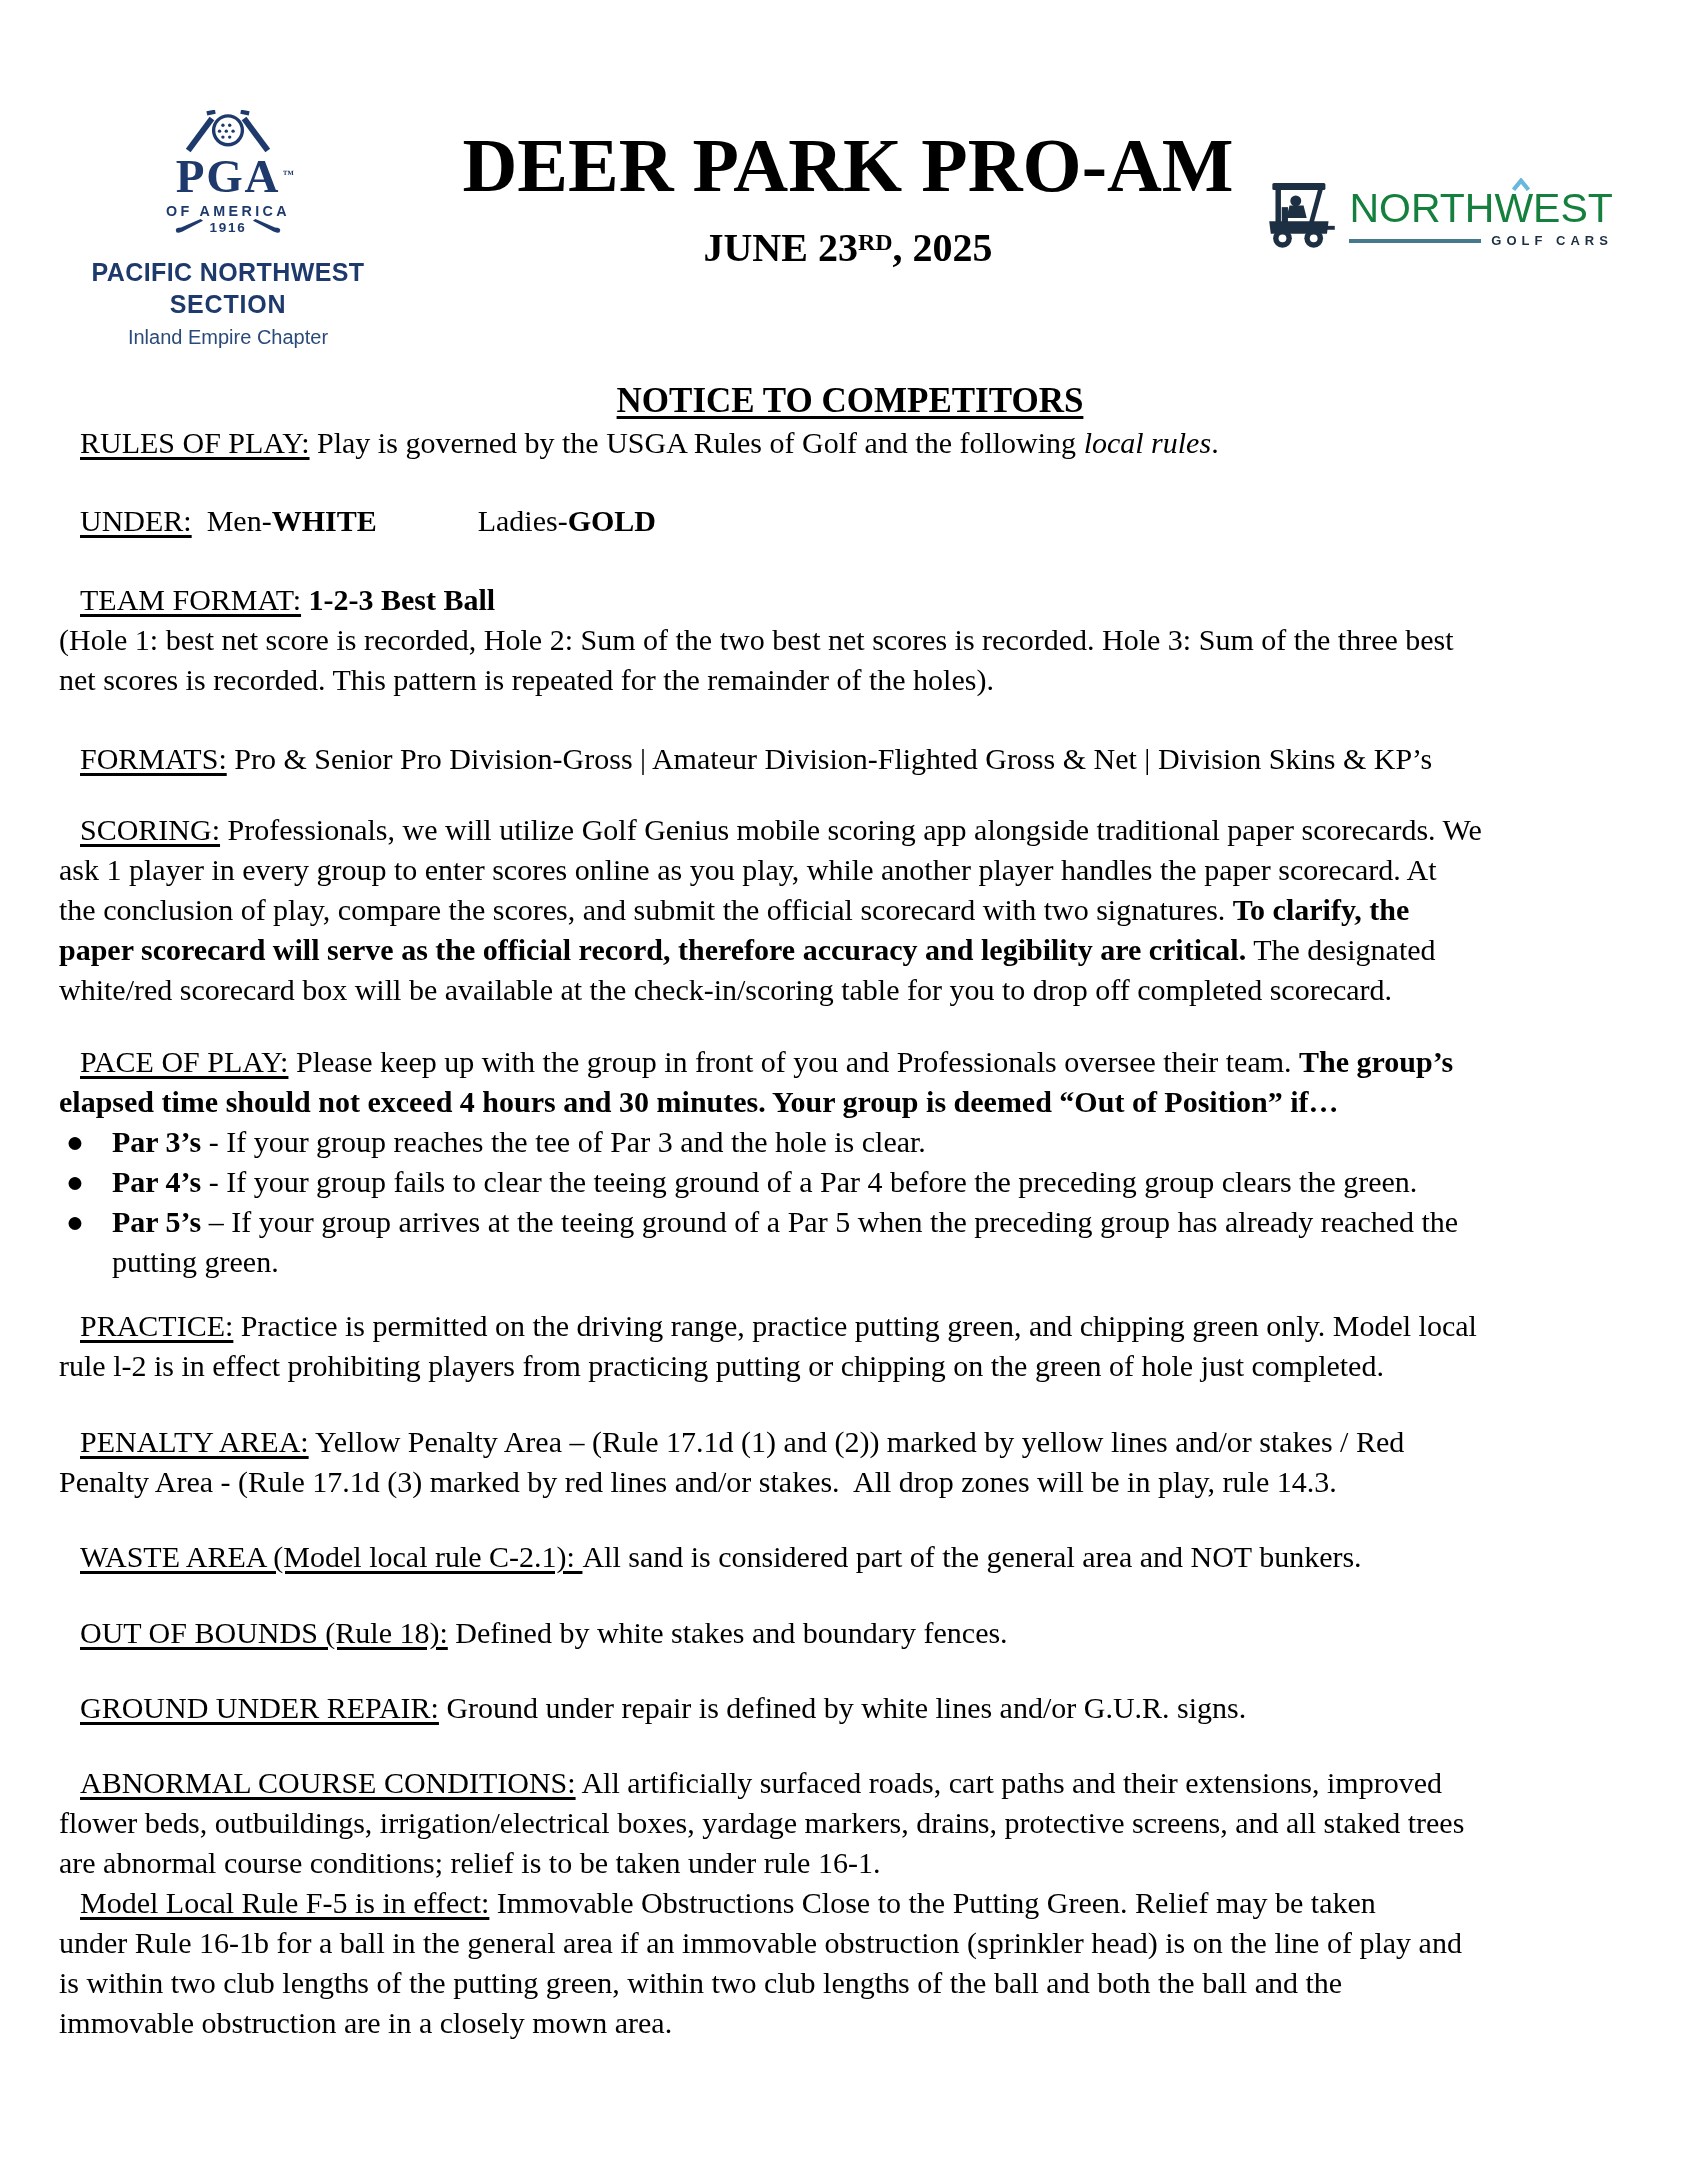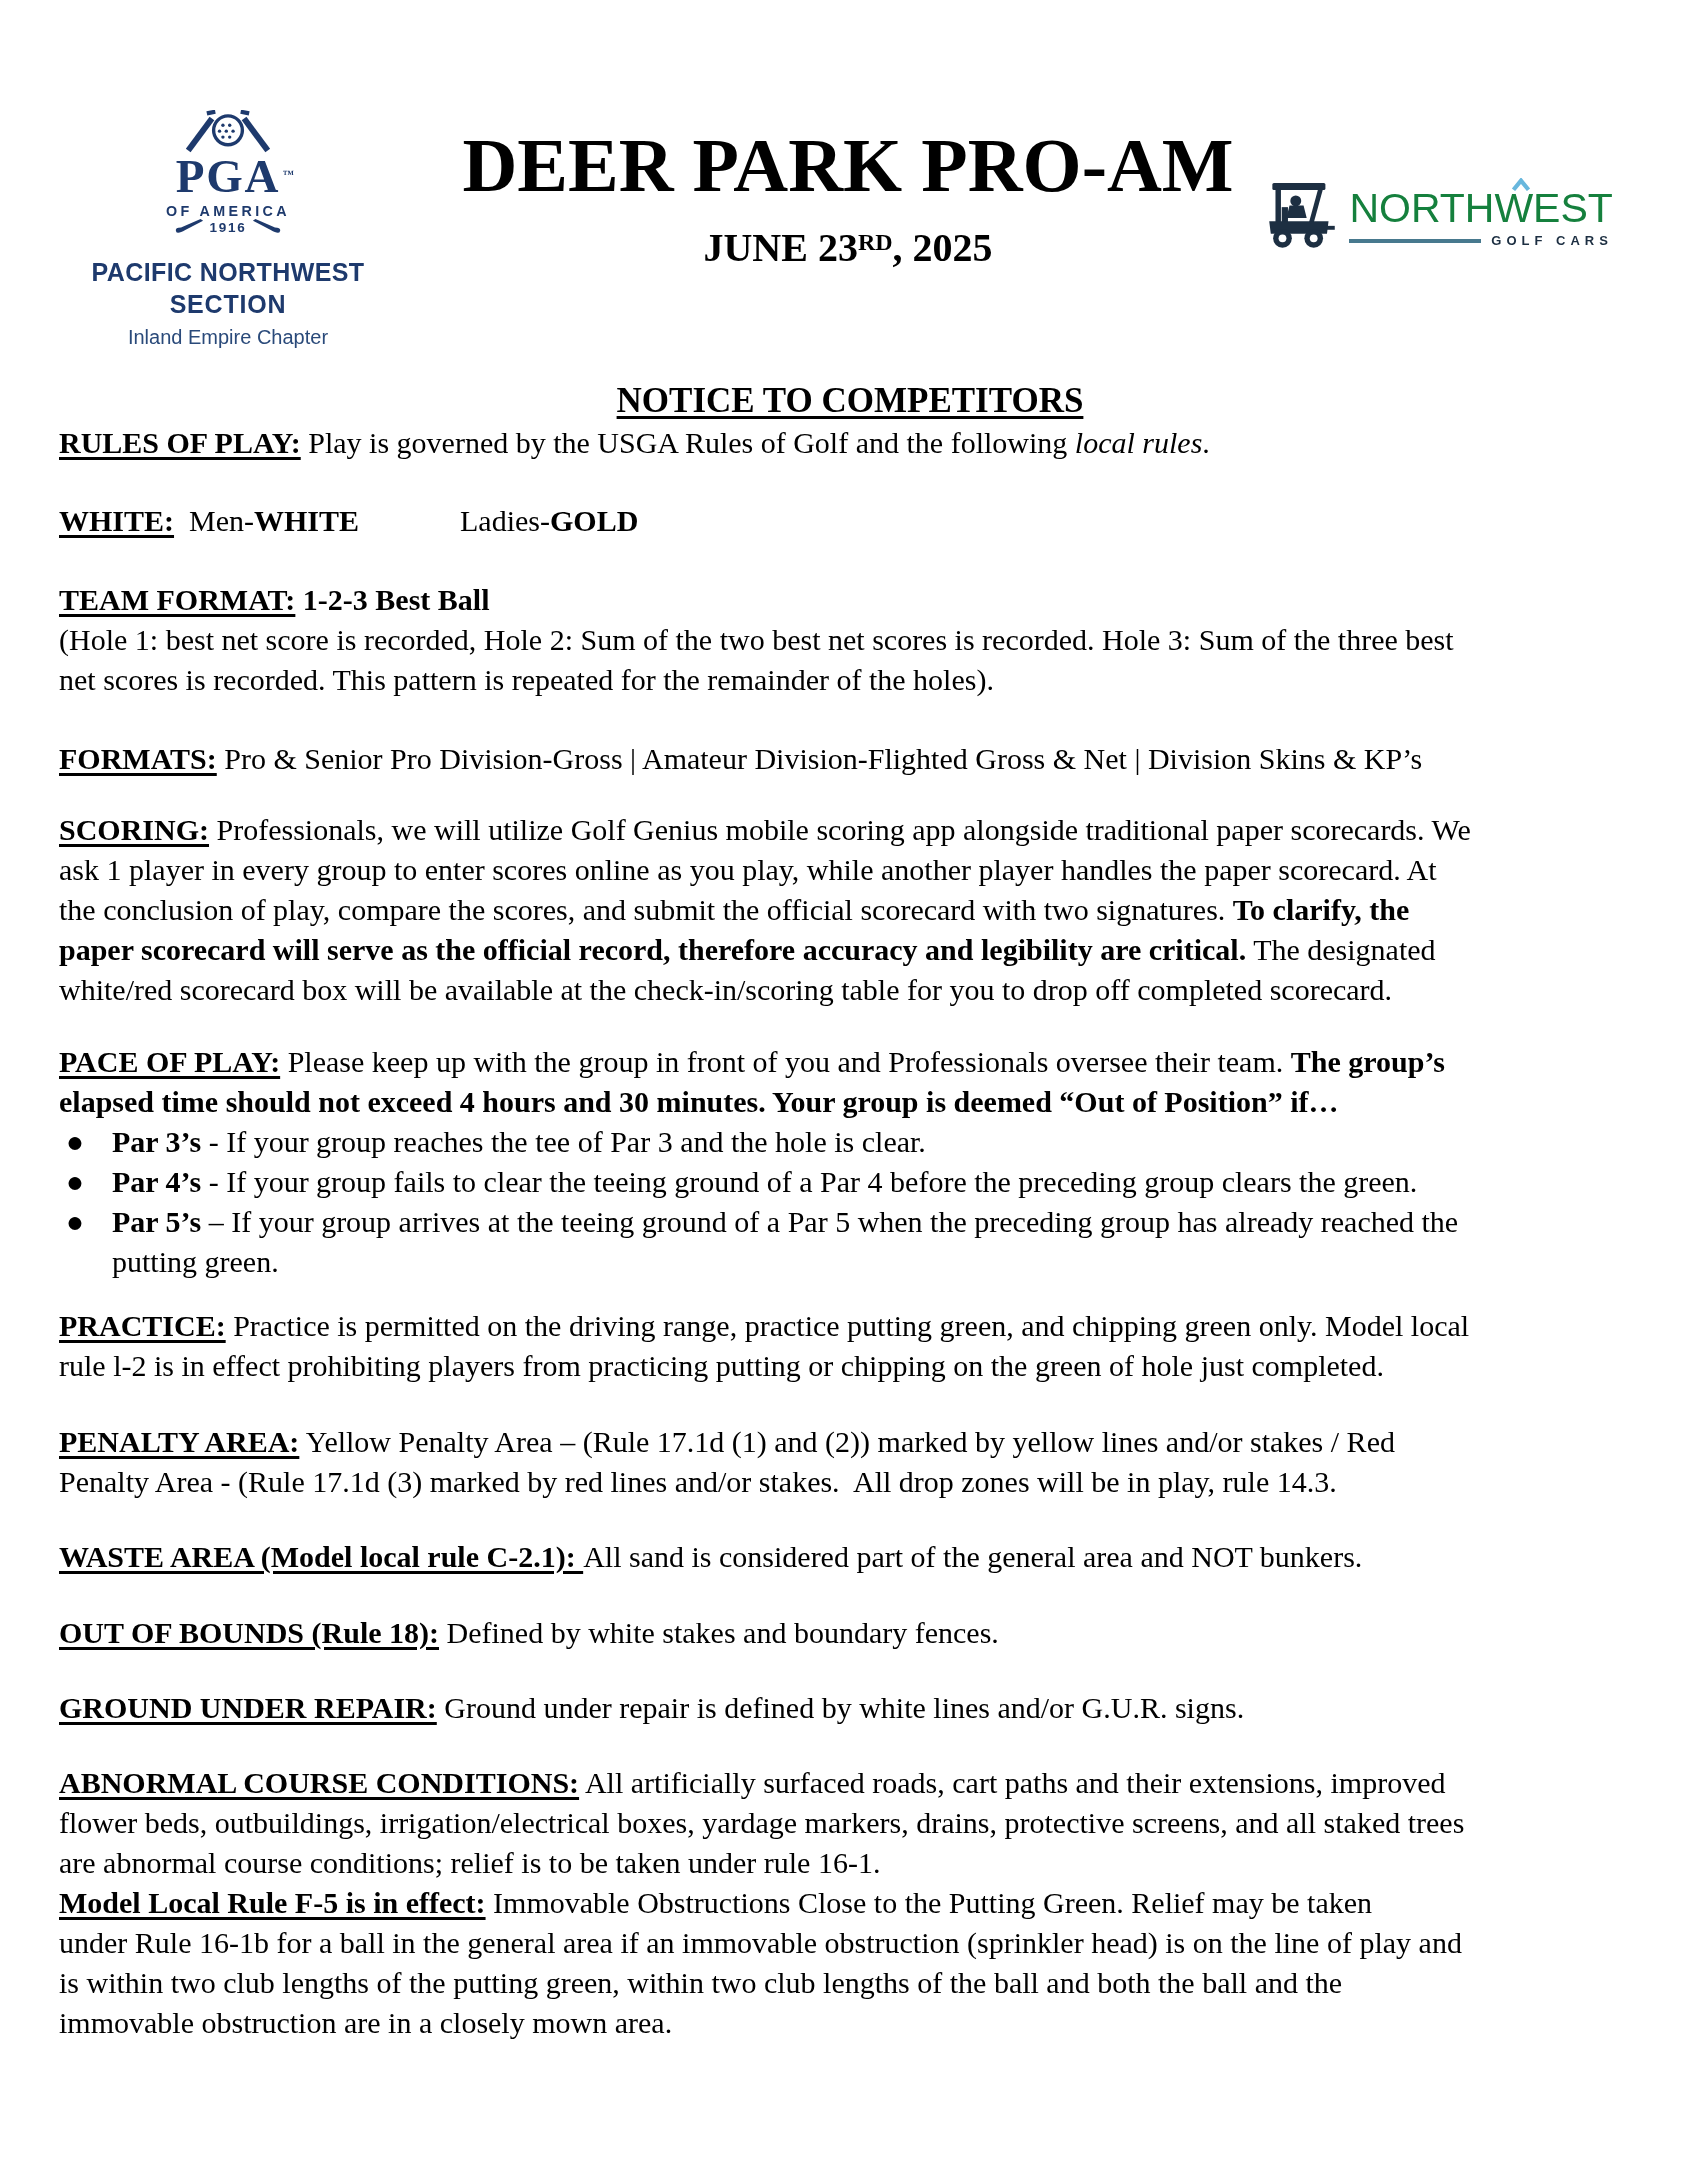--- a/index.html
+++ b/index.html
@@ -30,21 +30,21 @@
   .nw-name{font-family:"Liberation Sans",sans-serif;font-weight:normal;font-size:41px;letter-spacing:0px;color:#15803d;}
   .nw-caret{position:absolute;left:162px;top:-6.7px;}
   .nw-sub-row{display:flex;align-items:center;margin-top:1.7px;}
   .nw-line{flex:1;height:3.4px;background:#47798e;margin-right:10px;}
   .nw-sub{font-family:"Liberation Sans",sans-serif;font-weight:bold;font-size:13px;letter-spacing:5px;color:#1d2f42;}
   
   .content{margin:0 46px 0 59px;font-size:30px;line-height:40px;}
   .para{margin:0;white-space:pre-line;}
   .notice{text-align:center;font-size:35px;font-weight:bold;margin:0 0 1.7px 0;}
   .u,.sh{text-decoration-line:underline;text-decoration-thickness:3.4px;text-underline-offset:4.2px;}
-  .sh{font-weight:bold;}
+  .sh{font-weight:normal;margin-left:21px;}
   b{font-weight:bold;}
   i{font-style:italic;}
   .tab-gap{display:inline-block;width:101px;}
   .mb45{margin-bottom:38px;}
   .mb46{margin-bottom:39px;}
   .mb43{margin-bottom:36px;}
   .mb42{margin-bottom:35px;}
   .mb41{margin-bottom:35px;}
   .mb38{margin-bottom:32px;}
   .mb37{margin-bottom:31px;}
@@ -123,21 +123,21 @@
     </div>
   </div>
 
 </div>
 
 <div class="content">
   <div class="notice"><span class="u">NOTICE TO COMPETITORS</span></div>
 
   <p class="para mb45"><span class="sh">RULES OF PLAY:</span><span> Play is governed by the USGA Rules of Golf and the following </span><i>local rules</i><span>.</span></p>
 
-  <p class="para mb46"><span class="sh">WHITE:</span><span>&nbsp; Men-</span><b>WHITE</b><span class="tab-gap"></span><span>Ladies-</span><b>GOLD</b></p>
+  <p class="para mb46"><span class="sh">UNDER:</span><span>&nbsp; Men-</span><b>WHITE</b><span class="tab-gap"></span><span>Ladies-</span><b>GOLD</b></p>
 
   <p class="para mb46"><span class="sh">TEAM FORMAT:</span><b> 1-2-3 Best Ball</b><span>
 </span><span>(Hole 1: best net score is recorded, Hole 2: Sum of the two best net scores is recorded. Hole 3: Sum of the three best
 net scores is recorded. This pattern is repeated for the remainder of the holes).</span></p>
 
   <p class="para mb37"><span class="sh">FORMATS:</span><span> Pro &amp; Senior Pro Division-Gross | Amateur Division-Flighted Gross &amp; Net | Division Skins &amp; KP’s</span></p>
 
   <p class="para mb38"><span class="sh">SCORING:</span><span> Professionals, we will utilize Golf Genius mobile scoring app alongside traditional paper scorecards. We
 ask 1 player in every group to enter scores online as you play, while another player handles the paper scorecard. At
 the conclusion of play, compare the scores, and submit the official scorecard with two signatures. </span><b>To clarify, the

